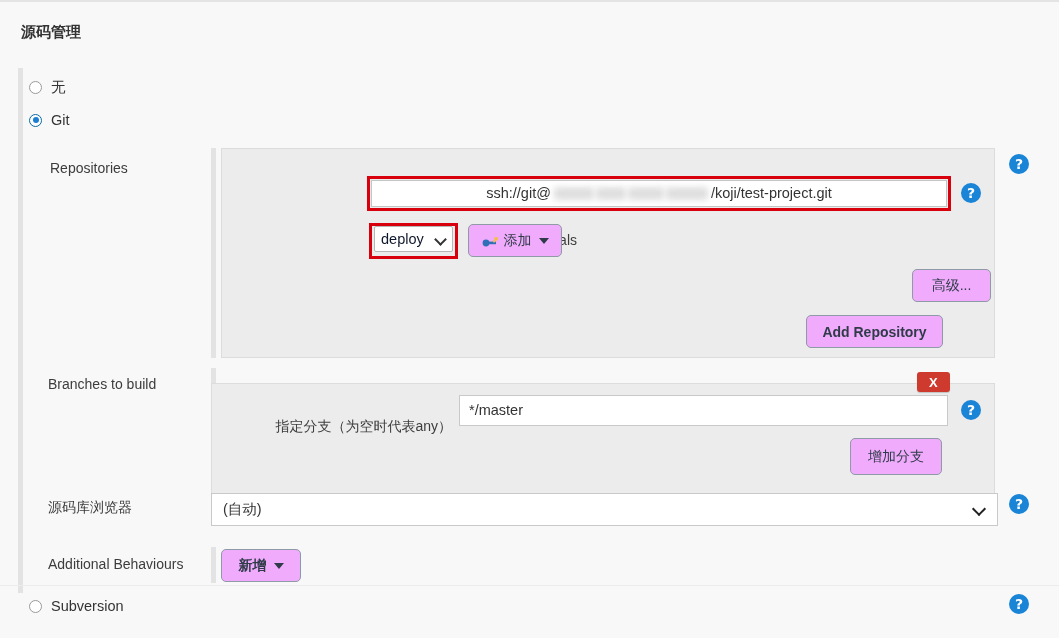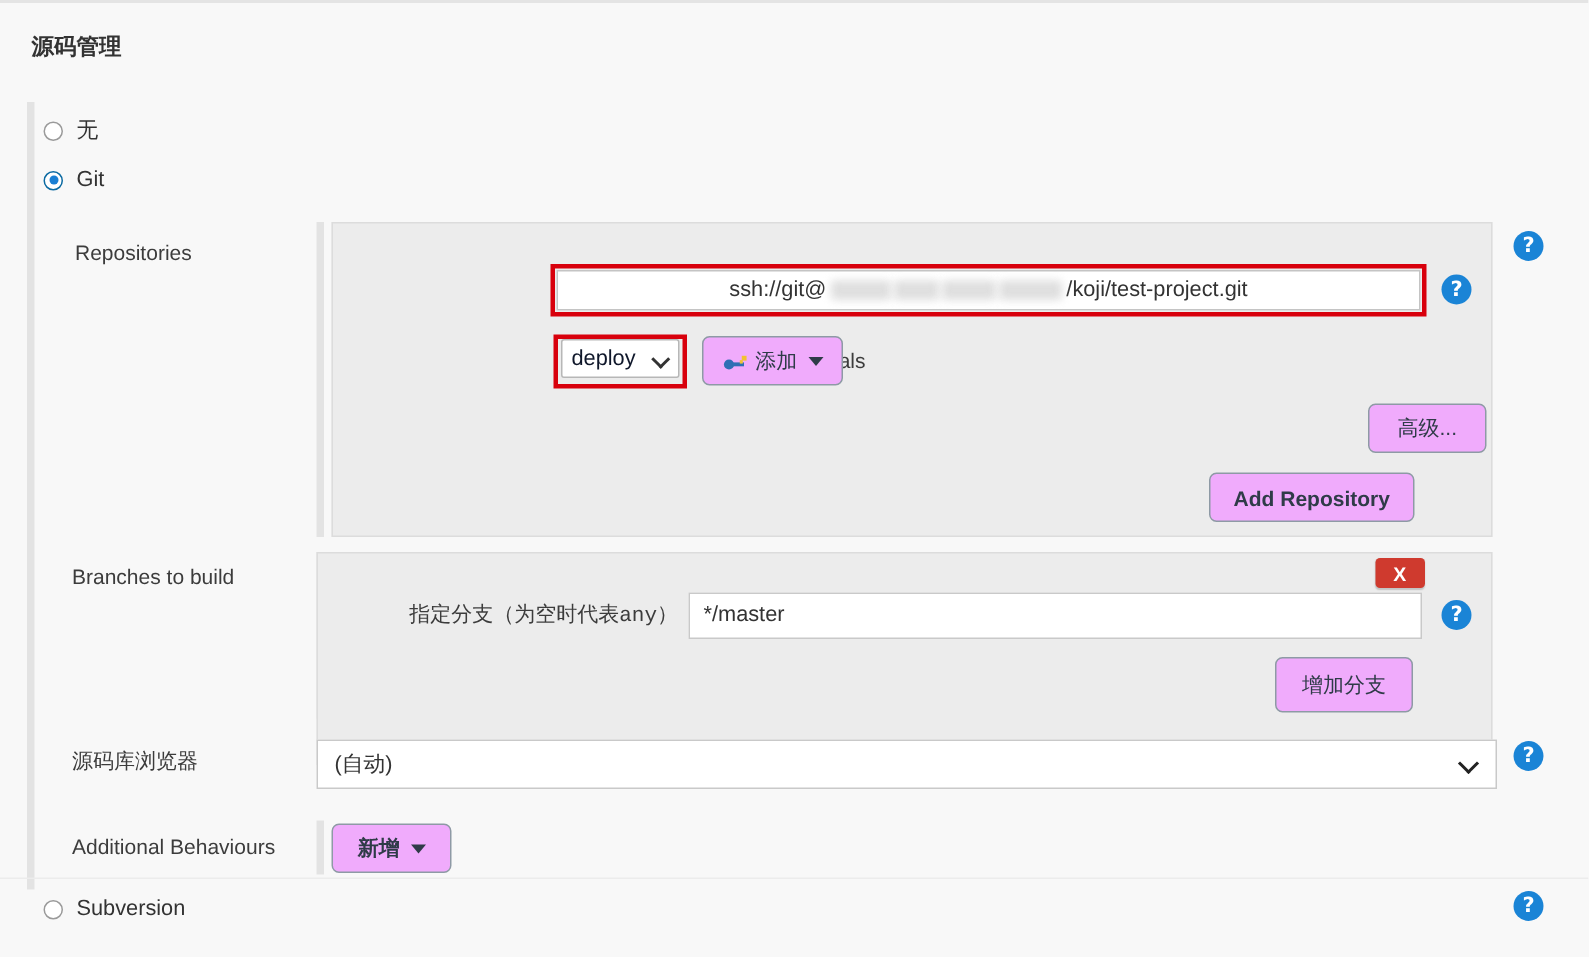--- a/index.html
+++ b/index.html
@@ -114,22 +114,22 @@
     position: absolute;
     background: #ececec;
     border: 1px solid #dcdcdc;
     box-sizing: border-box;
   }
   #panel-repos {
     left: 221px; top: 146px;
     width: 774px; height: 210px;
   }
   #panel-branches {
-    left: 211px; top: 366px;
-    width: 784px; height: 142px; font-family: Liberation Mono, monospace;
+    left: 211px; top: 381px;
+    width: 784px; height: 142px;
   }
 
   
   .inner-label {
     position: absolute;
     font-size: 14px;
     color: #3c3c3c;
     line-height: 18px;
     text-align: right;
   }

